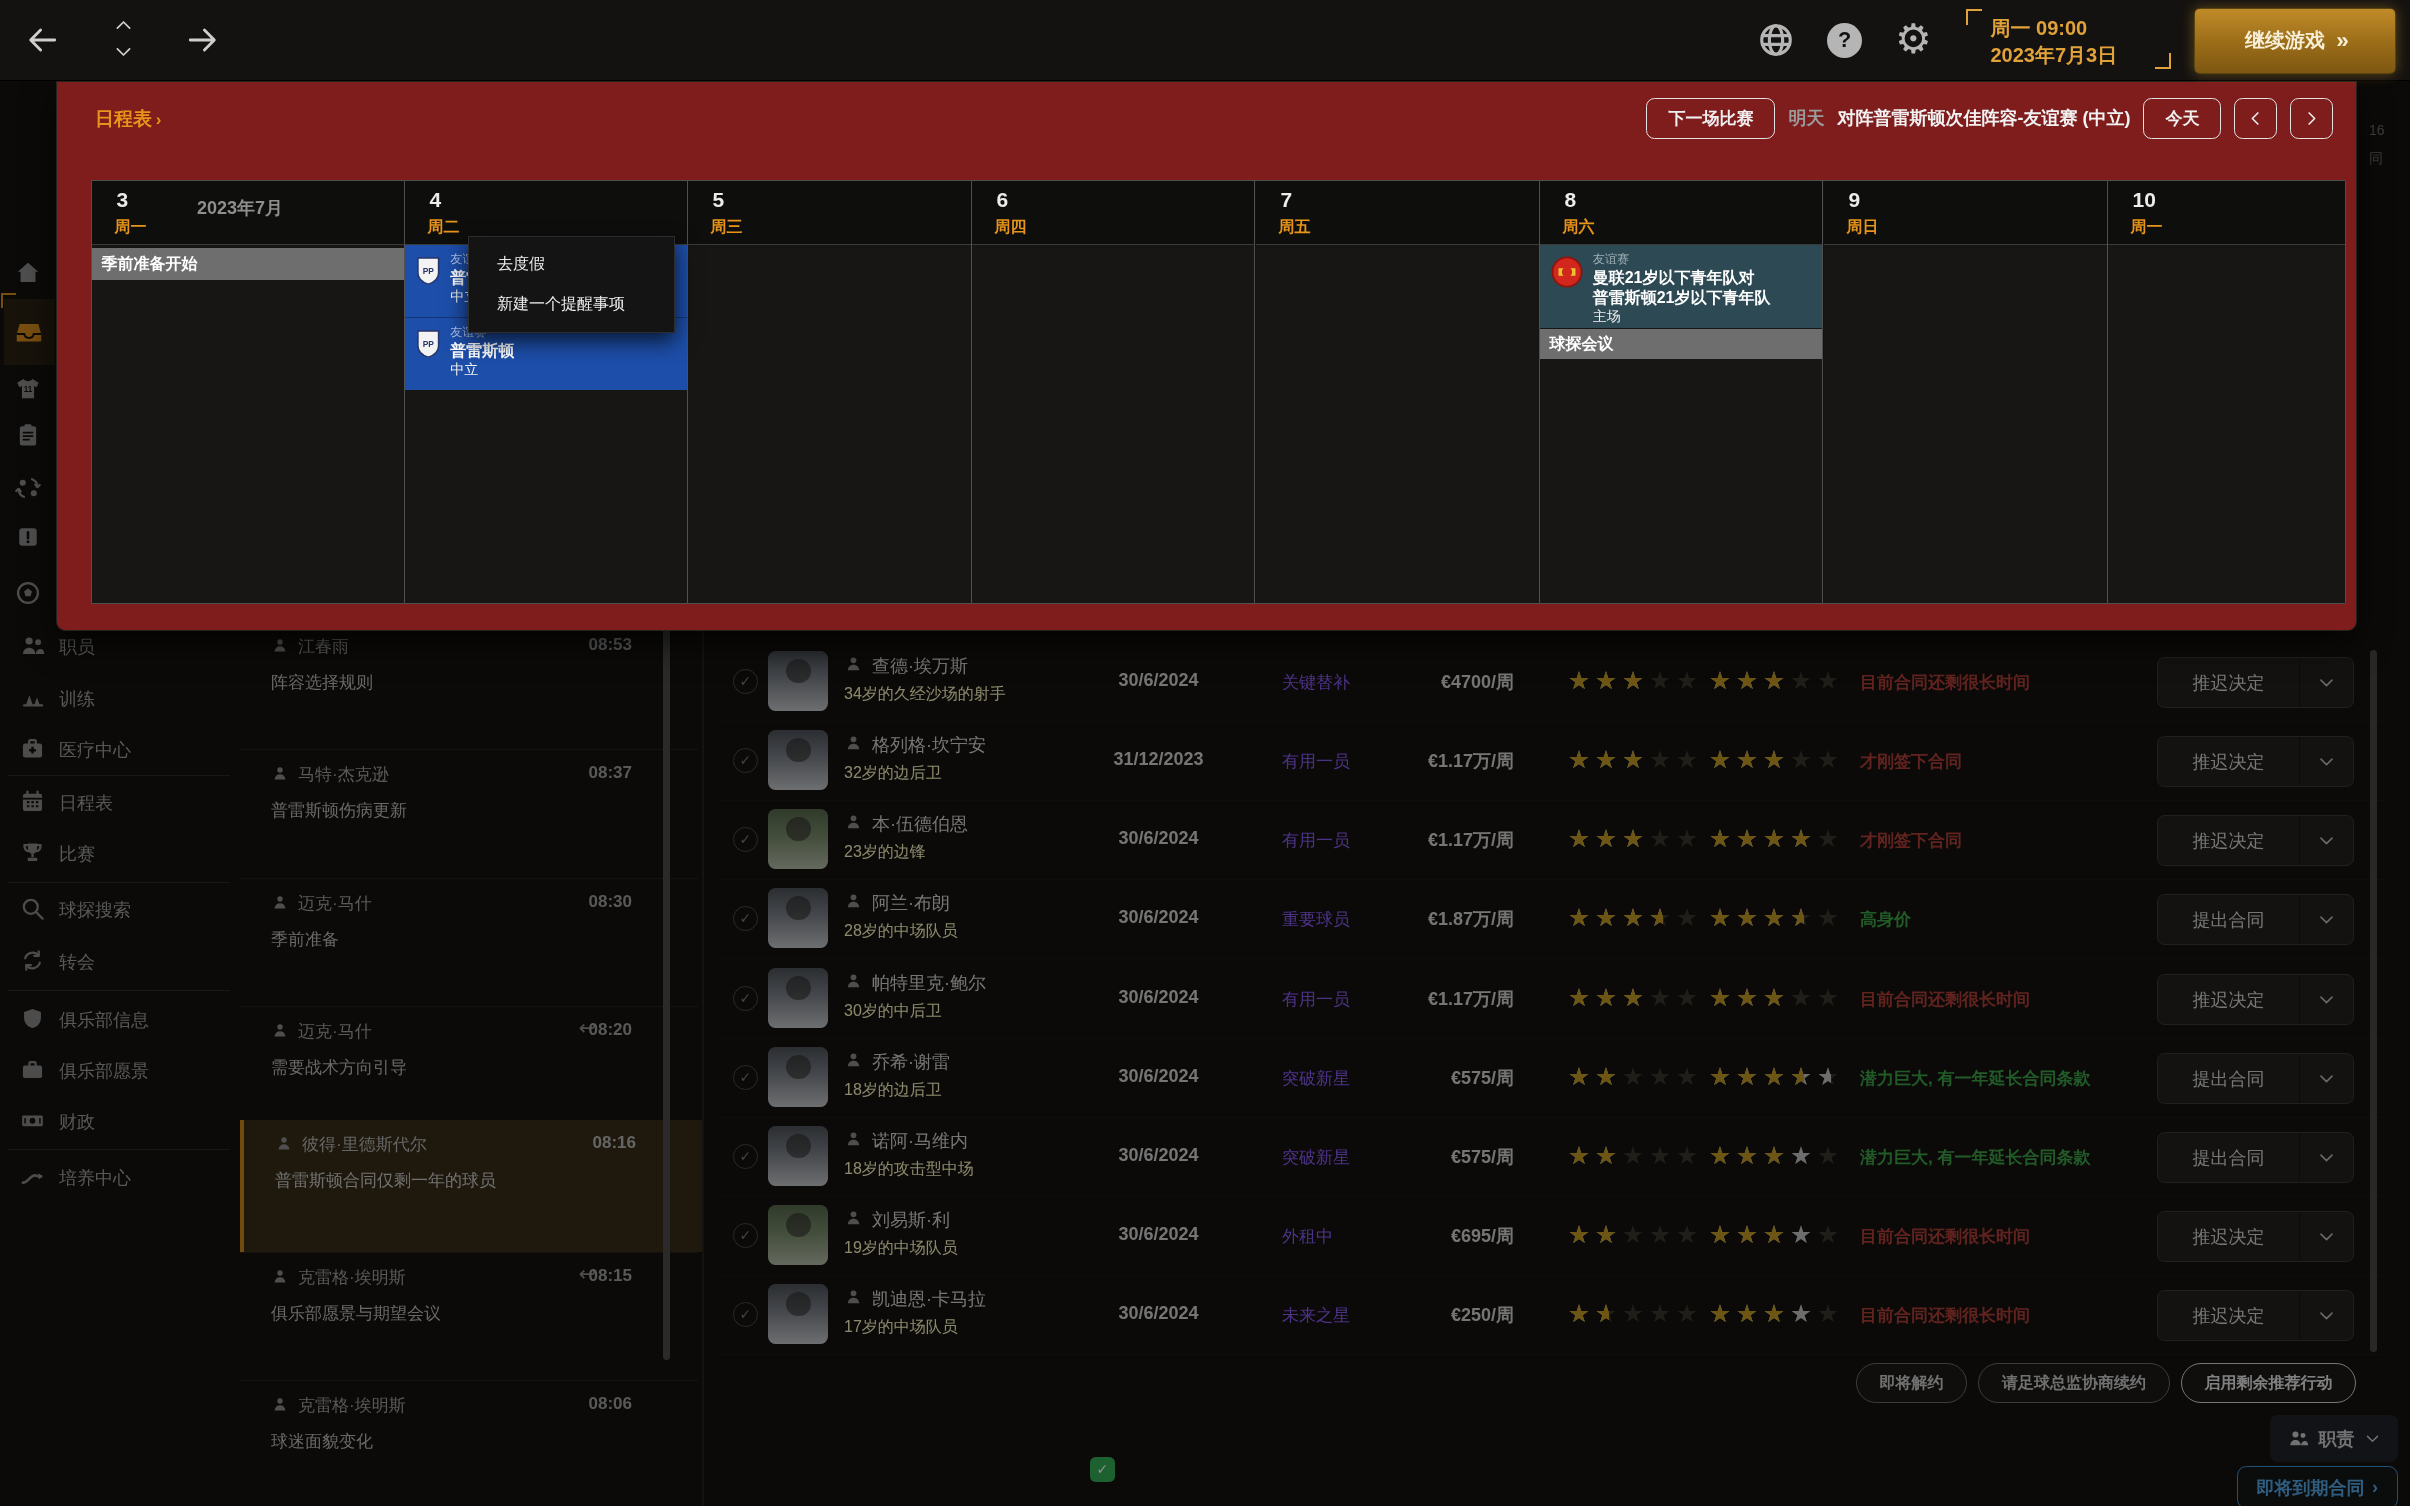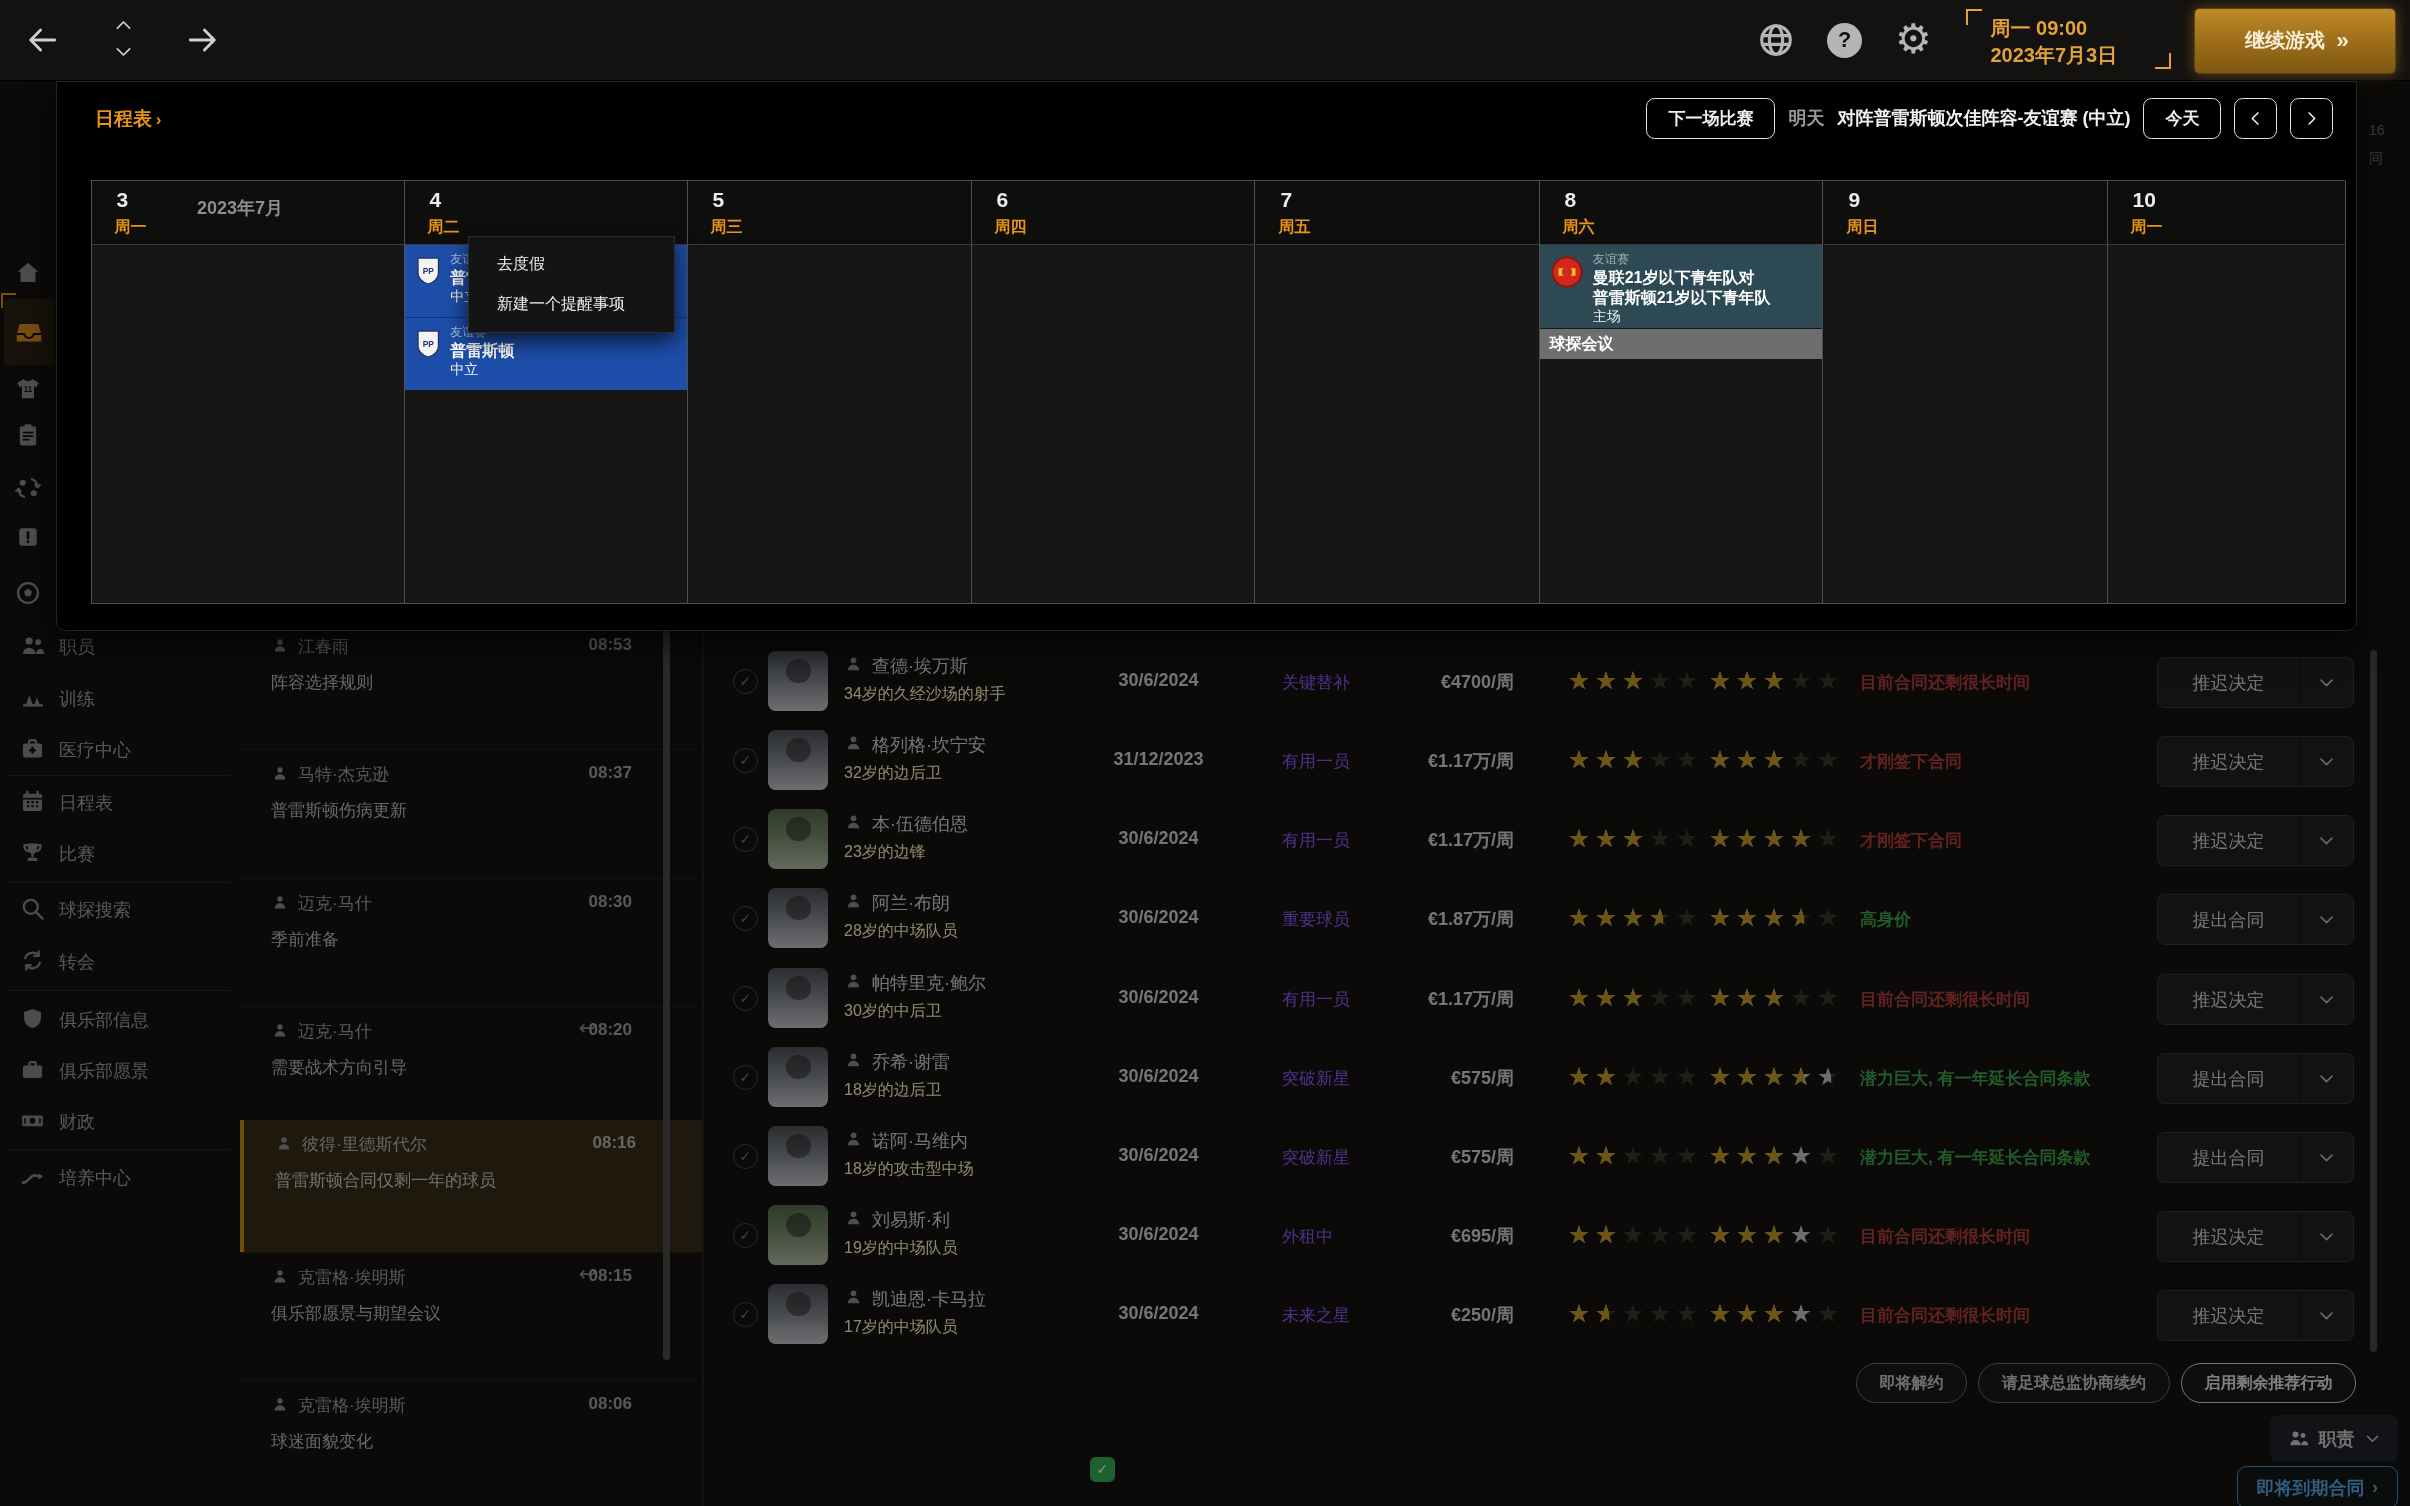--- a/index.html
+++ b/index.html
@@ -78,21 +78,21 @@
   .tscroll{position:absolute;left:2370px;top:570px;width:6.6px;height:702px;background:#4a4a4a;border-radius:3.8px}
   
   .tfoot{position:absolute;top:1283px;right:55px;height:40px;display:flex;gap:11.3px;z-index:2}
   .pill{height:40px;padding:0 22.6px;border-radius:20px;background:#1c1b19;border:1.9px solid #6e6e6e;color:#cdcdcd;font-size:16px;font-weight:bold;display:flex;align-items:center;cursor:pointer;font-family:inherit}
   .pill.hl{border-color:#d8d8d8;color:#ececec}
   .rolesbtn{position:absolute;top:1335px;right:13px;height:47px;padding:0 17px;background:#20242a;border-radius:7.5px;display:flex;align-items:center;gap:9.4px;color:#cfcfcf;font-size:18px;font-weight:bold;cursor:pointer}
   .expbtn{position:absolute;top:1386px;right:13px;height:41px;padding:0 19px;border:1.9px solid #3f93d8;border-radius:9.4px;display:flex;align-items:center;gap:7.5px;color:#57aaea;font-size:18px;font-weight:bold;cursor:pointer;background:rgba(20,30,40,.3)}
   .greendot{position:absolute;left:1090px;top:1377px;width:24.5px;height:24.5px;border-radius:5.6px;background:#34b157;color:#fff;font-size:14px;display:flex;align-items:center;justify-content:center;cursor:pointer}
   .edgechar{position:absolute;left:2369px;color:#6f6f6f;font-size:14px}
   
-  .calpanel{position:absolute;left:56px;top:0.9px;width:2299px;height:548px;background:#000000;border:0.9px solid #26231f;border-radius:0 0 9.4px 9.4px;box-shadow:0 13px 32px rgba(0,0,0,.6);z-index:10}
+  .calpanel{position:absolute;left:56px;top:0.9px;width:2299px;height:548px;background:#7f1d1d;border:0.9px solid #26231f;border-radius:0 0 9.4px 9.4px;box-shadow:0 13px 32px rgba(0,0,0,.6);z-index:10}
   .cal-title{position:absolute;left:38px;top:24.5px;font-size:19px;font-weight:bold;color:#e8941a;cursor:pointer}
   .cal-title .chev{font-size:17px;margin-left:3.8px}
   .cal-controls{position:absolute;right:22.6px;top:15px;height:43px;display:flex;align-items:center;gap:13px}
   .cbtn{height:41px;padding:0 21px;border:1.9px solid #e3e3e3;border-radius:8.5px;background:transparent;color:#f0f0f0;font-size:17px;font-weight:bold;display:flex;align-items:center;justify-content:center;cursor:pointer;font-family:inherit}
   .cbtn.sq{width:43px;padding:0}
   .tomorrow{color:#9a9a9a;font-size:18px;font-weight:bold}
   .nextdesc{color:#f2f2f2;font-size:18px;font-weight:bold}
   .calgrid{position:absolute;left:34px;top:98px;width:2254px;height:424px;border:0.9px solid #505050;box-sizing:border-box;background:#121210}
   .cal-col{position:absolute;top:0;height:422px;border-right:0.9px solid #505050;box-sizing:border-box;background:#171614;cursor:pointer}
   .cal-head{position:absolute;left:0;top:0;width:100%;height:64px;background:#0e0e0d;border-bottom:0.9px solid #3a3a38;box-sizing:border-box}
@@ -701,20 +701,23 @@
             </span>
           </button>
       </div>
       <div class="calgrid" id="calgrid">
           <div class="cal-col" style="left:0px;width:313px">
             <div class="cal-head">
               <span class="cal-num">3</span>
               <span class="cal-wd">周一</span>
               <span class="cal-month">2023年7月</span>
             </div>
+            <div class="cal-body">
+              <div class="cal-plain" style="top:2.8px;height:32px;line-height:32px">季前准备开始</div>
+            </div>
           </div>
           <div class="cal-col" style="left:313px;width:283px">
             <div class="cal-head">
               <span class="cal-num">4</span>
               <span class="cal-wd">周二</span>
             </div>
             <div class="cal-body">
               <div class="cal-match blue" style="top:0px;height:72px">
                 <span class="badge"><svg width="24.5" height="30" viewBox="0 0 26 32">
                     <path d="M2 2h22v16c0 6-5 10-11 12C7 28 2 24 2 18z" fill="#f3f3f3" stroke="#27356b" stroke-width="1.6"></path>

